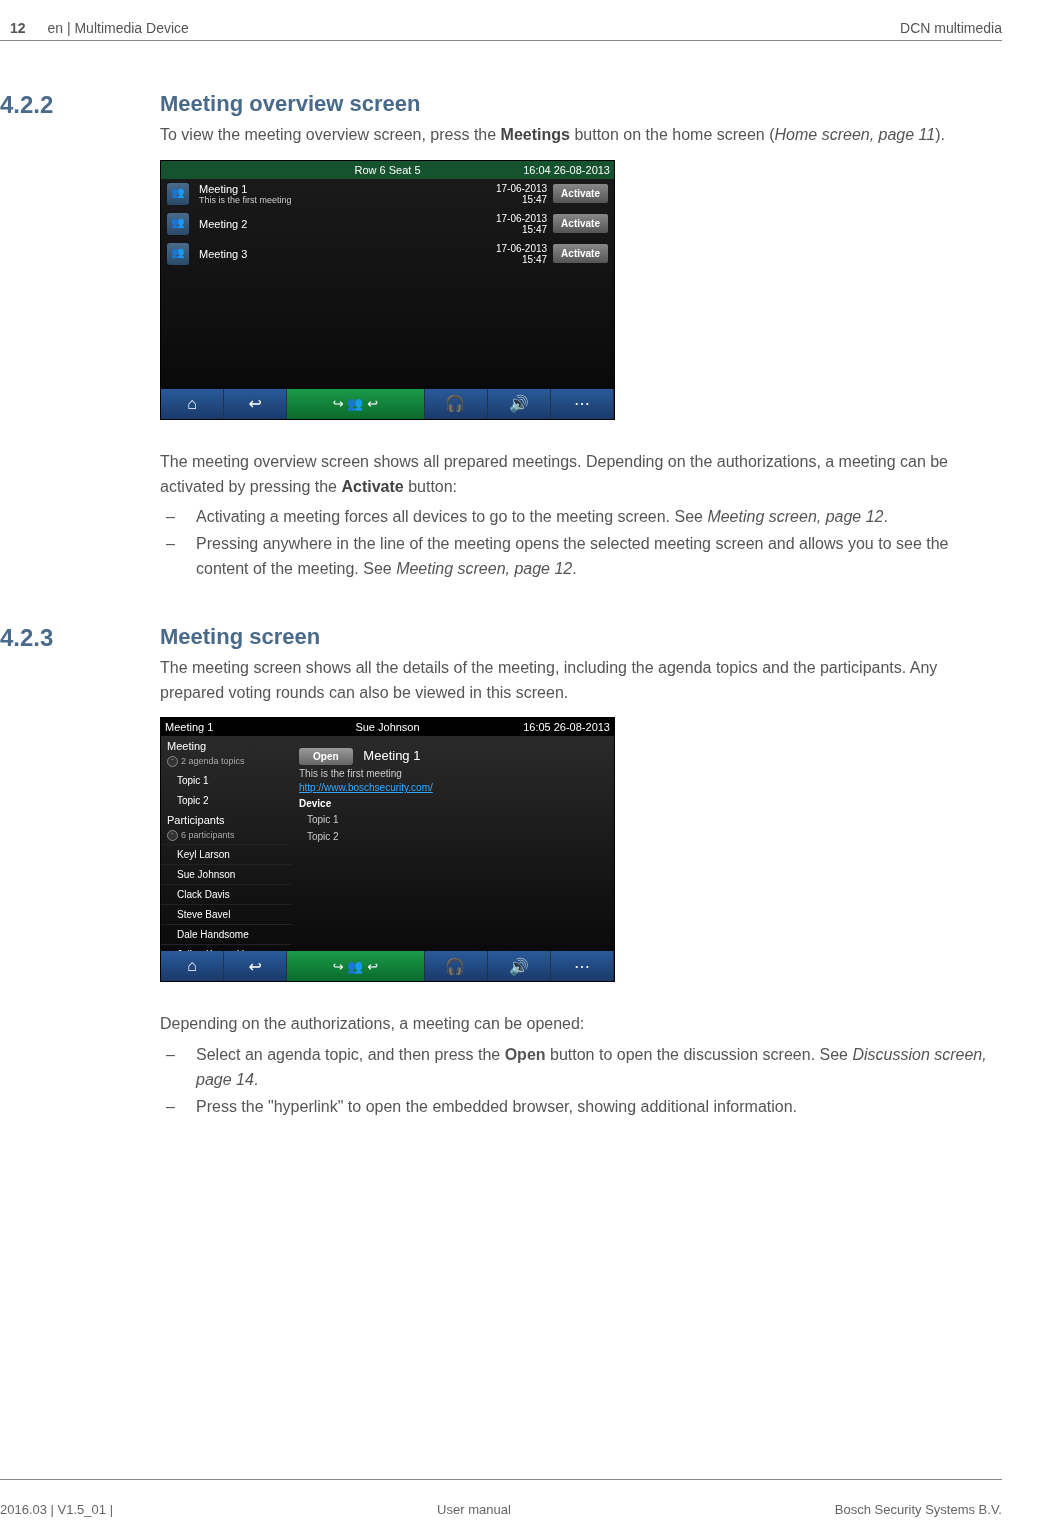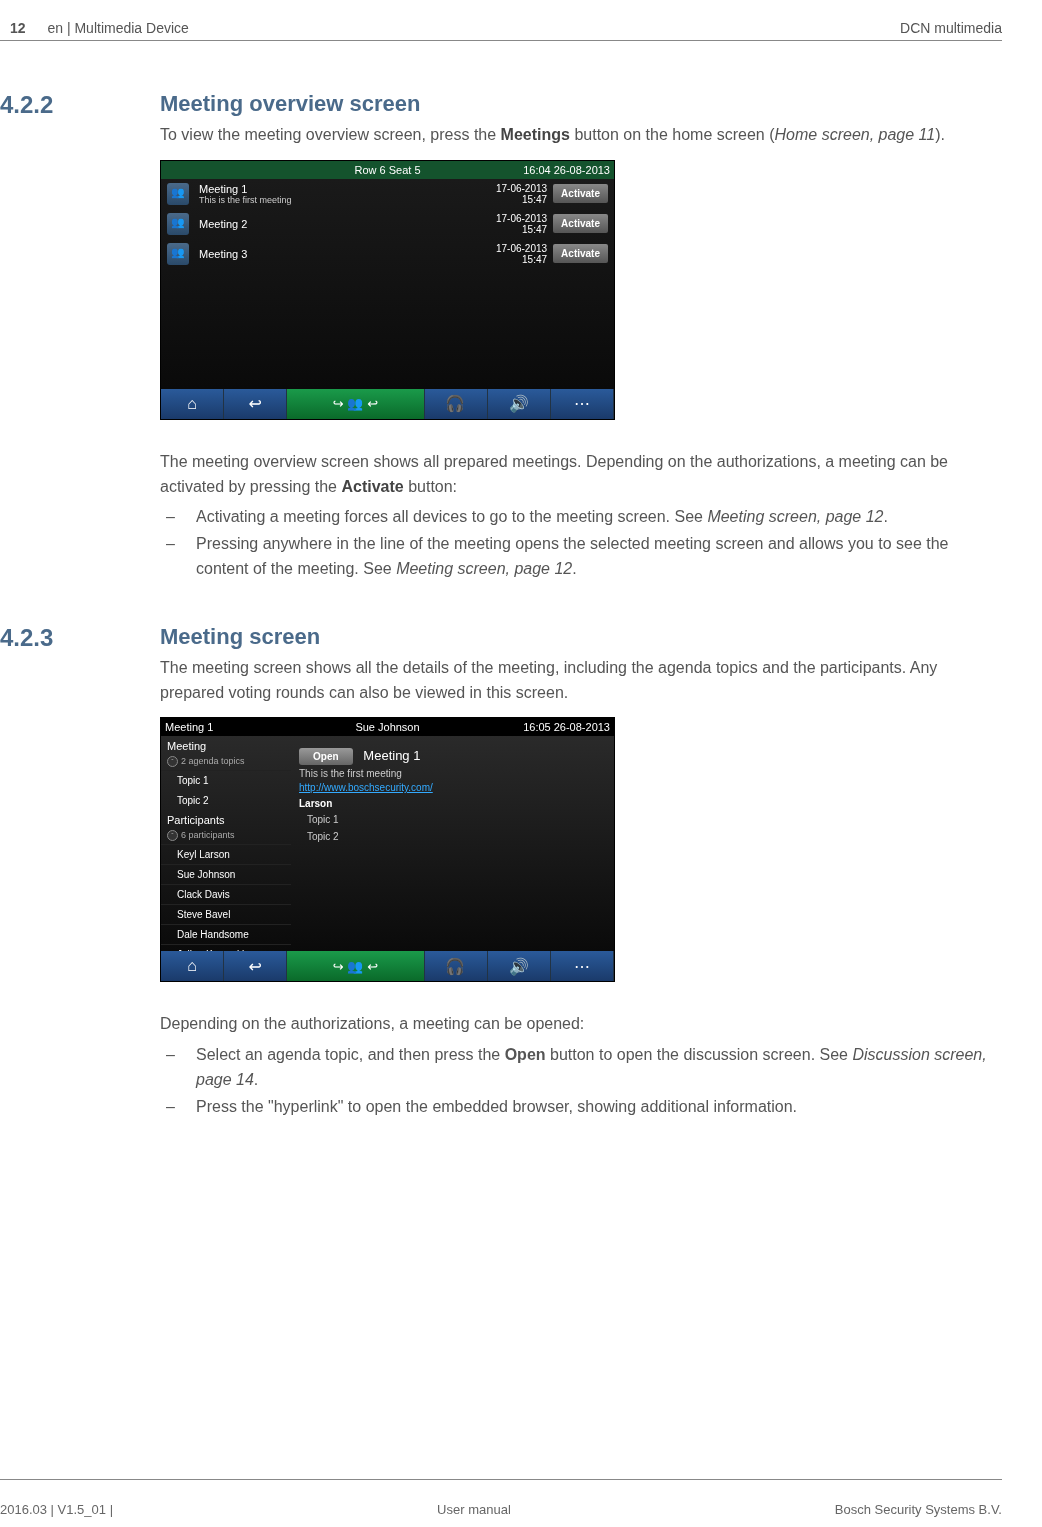--- a/index.html
+++ b/index.html
@@ -173,21 +173,21 @@
               <div class="item">Joline Kavorski</div>
             </div>
         </div>
         <div class="ms-main">
           <div>
             <span class="open-btn">Open</span>
             <span class="mtitle">Meeting 1</span>
           </div>
           <div class="msub">This is the first meeting</div>
           <div class="link">http://www.boschsecurity.com/</div>
-          <div class="ahdr">Larson</div>
+          <div class="ahdr">Device</div>
           <div id="main-topics">
               <div class="atopic">Topic 1</div>
               <div class="atopic">Topic 2</div>
             </div>
         </div>
       </div>
       <div class="navbar">
         <div class="nav-btn nav-blue">⌂</div>
         <div class="nav-btn nav-blue">↩</div>
         <div class="nav-btn nav-green">

